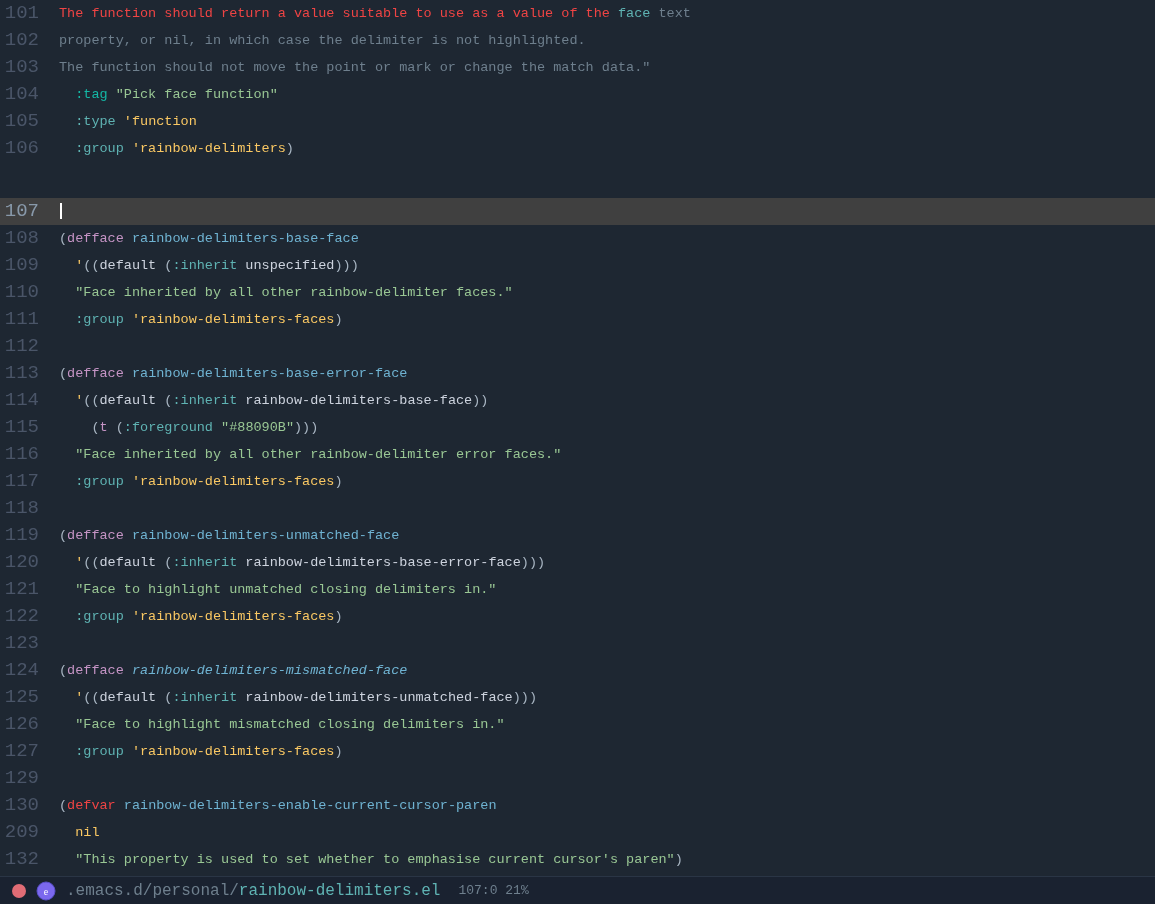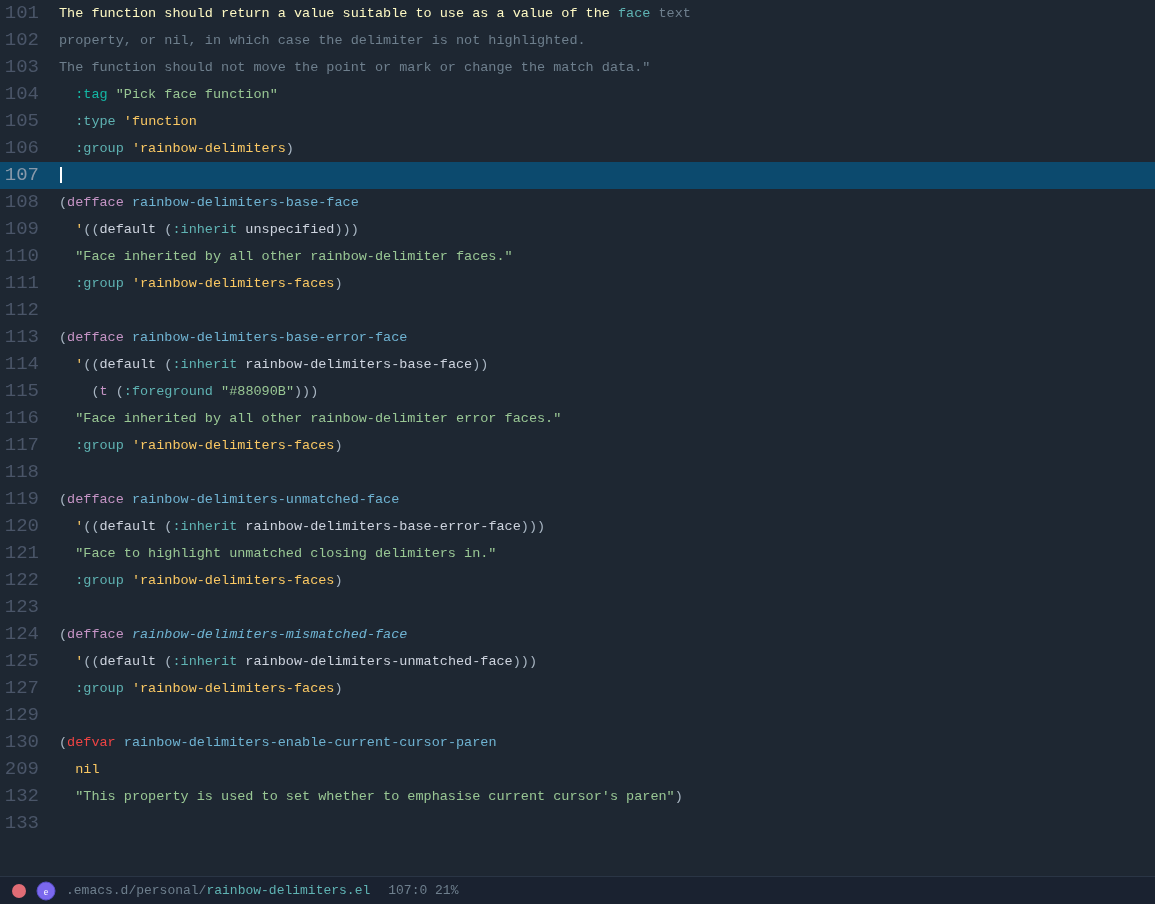--- a/index.html
+++ b/index.html
@@ -42,21 +42,22 @@
       user-select: none;
       font-size: 19px;
     }
     .line-content {
       flex: 1;
       white-space: pre;
       padding-left: 4px;
       font-size: 13.5px;
     }
     .line.active {
-      background-color: #0c4a6e;
+      background-color: #404040;
+      margin-top: 36px;
     }
     .line.active .line-number {
       color: #8899aa;
     }
     .cursor-line {
       display: inline-block;
       width: 2px;
       height: 16px;
       background: #ffffff;
       vertical-align: middle;
@@ -77,40 +78,40 @@
       width: 14px;
       height: 14px;
       border-radius: 50%;
       background-color: #e06c75;
     }
     .status-icon {
       width: 20px;
       height: 20px;
     }
     .status-path {
-      font-size: 13px;
+      font-size: 16px;
       color: #8899aa;
     }
     .status-path .dir { color: #6e7f8d; }
     .status-path .file { color: #5fb3b3; }
     .status-info {
       font-size: 13px;
       color: #6e7f8d;
       margin-left: 8px;
     }
   </style>
 </head>
 <body>
 
 <div class="editor">
   <div class="code-area">
     <div class="code-lines" id="code-lines">
     <div class="line">
           <span class="line-number">101</span>
-          <span class="line-content"><span style="color: #fef9c3;">The function should return a value suitable to use as a value of the </span><span style="color: rgb(95, 179, 179);">face</span><span style="color: rgb(110, 127, 141);"> text</span></span>
+          <span class="line-content"><span style="color: #ef4444;">The function should return a value suitable to use as a value of the </span><span style="color: rgb(95, 179, 179);">face</span><span style="color: rgb(110, 127, 141);"> text</span></span>
         </div>
         <div class="line">
           <span class="line-number">102</span>
           <span class="line-content"><span style="color: rgb(110, 127, 141);">property, or nil, in which case the delimiter is not highlighted.</span></span>
         </div>
         <div class="line">
           <span class="line-number">103</span>
           <span class="line-content"><span style="color: rgb(110, 127, 141);">The function should not move the point or mark or change the match data."</span></span>
         </div>
         <div class="line">
@@ -193,20 +194,24 @@
           <span class="line-number">123</span>
           <span class="line-content"></span>
         </div>
         <div class="line">
           <span class="line-number">124</span>
           <span class="line-content"><span style="color: rgb(168, 181, 194);">(</span><span style="color: rgb(197, 148, 197);">defface</span><span style="color: rgb(205, 211, 222);"> </span><span style="color: rgb(111, 179, 210); font-style: italic;">rainbow-delimiters-mismatched-face</span></span>
         </div>
         <div class="line">
           <span class="line-number">125</span>
           <span class="line-content"><span style="color: rgb(205, 211, 222);">  </span><span style="color: rgb(250, 200, 99);">'</span><span style="color: rgb(168, 181, 194);">((</span><span style="color: rgb(205, 211, 222);">default </span><span style="color: rgb(168, 181, 194);">(</span><span style="color: rgb(95, 179, 179);">:inherit</span><span style="color: rgb(205, 211, 222);"> rainbow-delimiters-unmatched-face</span><span style="color: rgb(168, 181, 194);">)))</span></span>
+        </div>
+        <div class="line">
+          <span class="line-number">126</span>
+          <span class="line-content"><span style="color: rgb(153, 199, 148);">  "Face to highlight mismatched closing delimiters in."</span></span>
         </div>
         <div class="line">
           <span class="line-number">127</span>
           <span class="line-content"><span style="color: rgb(95, 179, 179);">  :group</span><span style="color: rgb(205, 211, 222);"> </span><span style="color: rgb(250, 200, 99);">'rainbow-delimiters-faces</span><span style="color: rgb(168, 181, 194);">)</span></span>
         </div>
         <div class="line">
           <span class="line-number">129</span>
           <span class="line-content"></span>
         </div>
         <div class="line">

